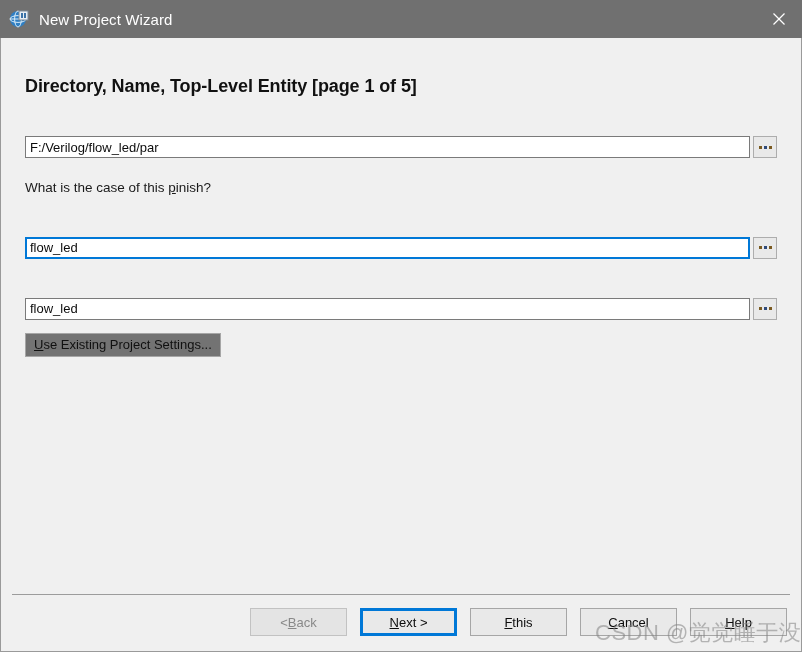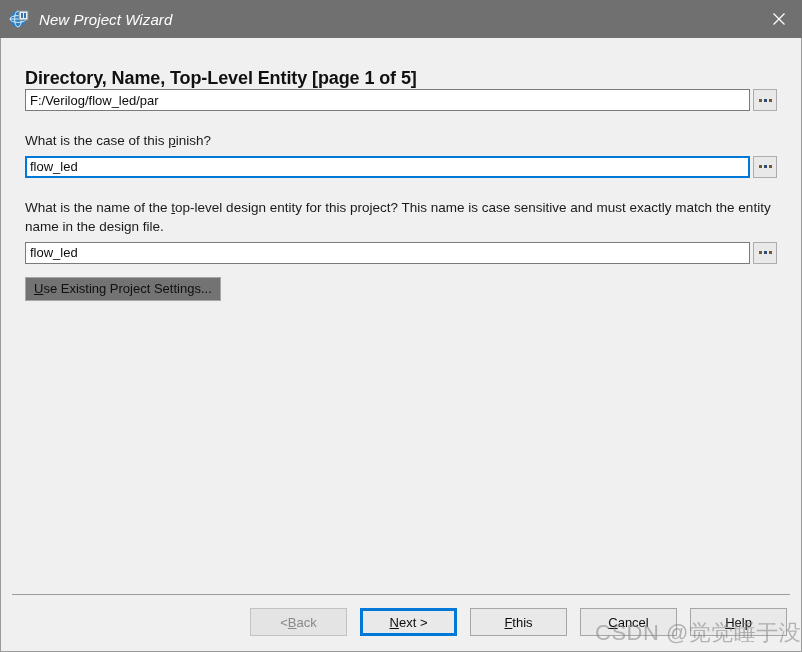--- a/index.html
+++ b/index.html
@@ -42,39 +42,38 @@
     height: 22px;
     margin-left: 9px;
     margin-right: 8px;
     position: relative;
     flex: 0 0 auto;
   }
   .title-text {
     color: #ffffff;
     font-size: 15px;
     letter-spacing: 0.1px;
-    font-style: italic;
   }
   .close-btn {
     position: absolute;
     right: 0;
     top: 0;
     width: 46px;
     height: 38px;
     display: flex;
     align-items: center;
     justify-content: center;
   }
   .close-btn svg { display: block; }
 
   
   .content {
     flex: 1 1 auto;
     position: relative;
-    padding: 8px 24px;
+    padding: 16px 24px;
   }
 
   .page-title {
     font-size: 18px;
     font-weight: bold;
     color: #111111;
     margin-top: 22px;
     margin-bottom: 0;
     letter-spacing: -0.1px;
   }
@@ -86,20 +85,21 @@
     margin-bottom: 5px;
     line-height: 1.45;
   }
   .field-label.wide { max-width: 758px; }
   .field-label u { text-decoration: underline; }
 
   .row {
     display: flex;
     align-items: flex-start;
     gap: 3px;
+    margin-top: 39px;
   }
 
   .textinput {
     height: 22px;
     box-sizing: border-box;
     background: #ffffff;
     border: 1px solid #7a7a7a;
     font-family: "Liberation Sans", sans-serif;
     font-size: 13px;
     color: #0c0c0c;
@@ -247,21 +247,20 @@
     <div class="row">
       <input class="textinput grow focused" type="text" value="flow_led" style="">
       <button class="browse-btn">
         <span class="browse-dot"></span>
         <span class="browse-dot b"></span>
         <span class="browse-dot"></span>
       </button>
     </div>
 
     
-    <div class="field-label wide"><span>What is the name of the </span><u>t</u><span>op-level design entity for this project? This name is case sensitive and must exactly match the entity name in the design file.</span></div>
     <div class="row">
       <input class="textinput grow" type="text" value="flow_led" style="">
       <button class="browse-btn">
         <span class="browse-dot"></span>
         <span class="browse-dot b"></span>
         <span class="browse-dot"></span>
       </button>
     </div>
 
     <button class="plain-btn"><u>U</u><span>se Existing Project Settings...</span></button>

